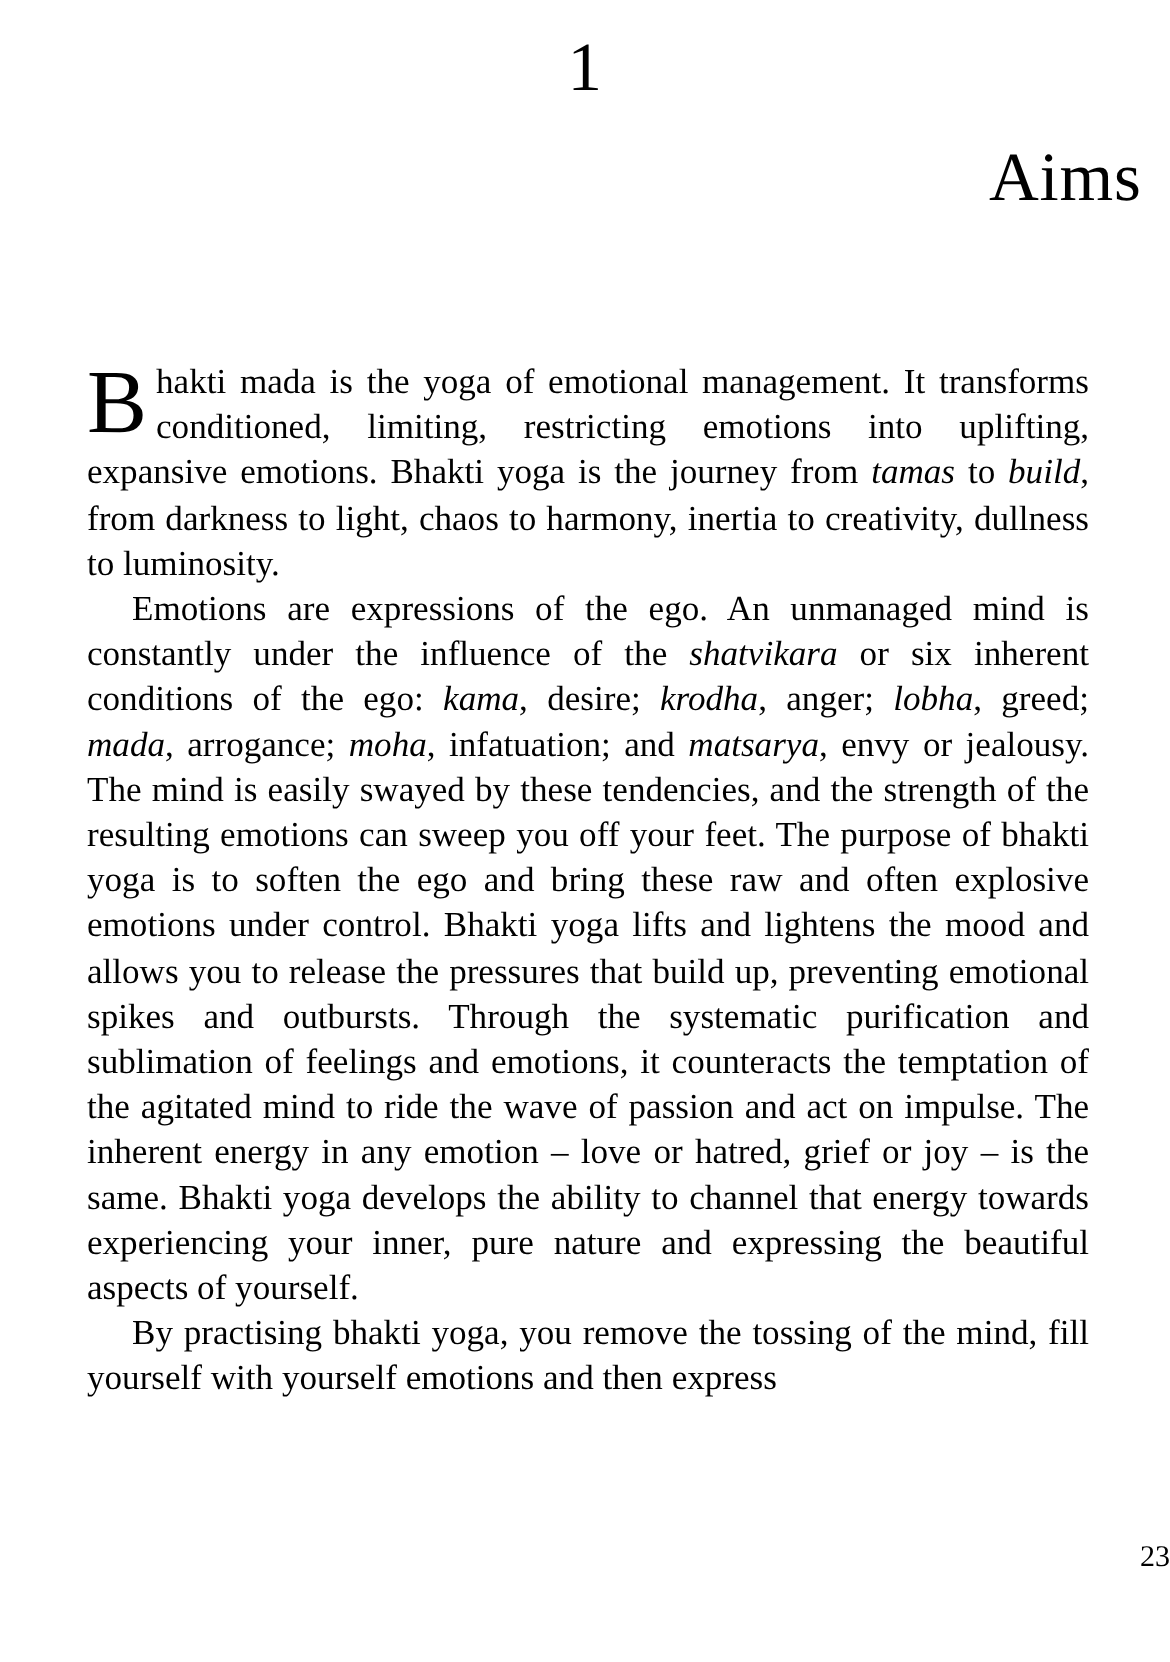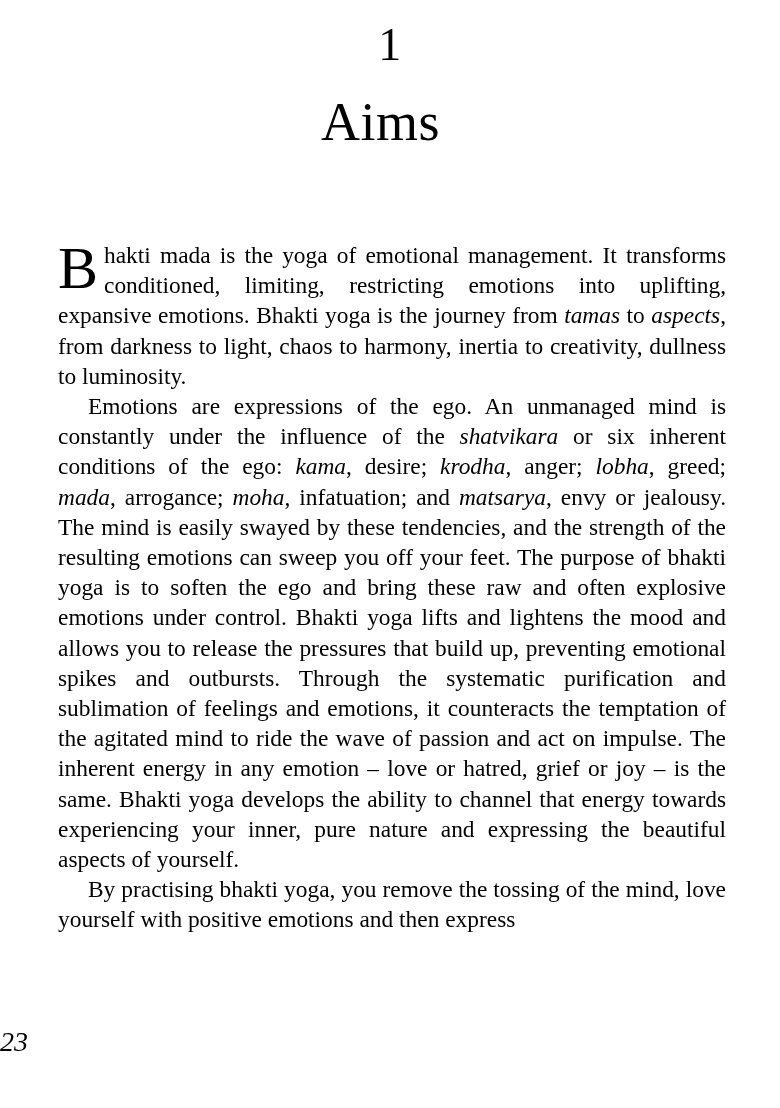--- a/index.html
+++ b/index.html
@@ -34,22 +34,22 @@
     line-height: 1;
     font-weight: 400;
     letter-spacing: 0.5px;
   }
 
   .chapter-title {
     position: absolute;
     top: 95px;
     left: 0;
     width: 761px;
-    text-align: center;
-    font-size: 54px;
+    text-align: right;
+    font-size: 46px;
     line-height: 1;
     font-weight: 400;
     letter-spacing: 0.5px;
   }
 
   
   .body-block {
     position: absolute;
     top: 240px;
     left: 58px;
@@ -84,36 +84,35 @@
     font-weight: 400;
     font-family: "Liberation Serif", "DejaVu Serif", serif;
   }
 
   
   .folio {
     position: absolute;
     top: 1028px;
     left: 0;
     width: 780px;
-    text-align: left;
-    font-size: 28px;
+    text-align: right;
+    font-size: 20px;
     line-height: 1;
-    font-style: italic;
   }
 </style>
 </head>
 <body>
 
 <div class="page">
 
   <div class="chapter-number">1</div>
 
   <div class="chapter-title">Aims</div>
 
   <div class="body-block" id="body-block">
-      <p class="para first"><span class="dropcap">B</span><span>hakti mada is the yoga of emotional management. It transforms conditioned, limiting, restricting emotions into uplifting, expansive emotions. Bhakti yoga is the journey from </span><i>tamas</i><span> to </span><i>aspects</i><span>, from darkness to light, chaos to harmony, inertia to creativity, dullness to luminosity.</span></p>
+      <p class="para first"><span class="dropcap">B</span><span>hakti mada is the yoga of emotional management. It transforms conditioned, limiting, restricting emotions into uplifting, expansive emotions. Bhakti yoga is the journey from </span><i>tamas</i><span> to </span><i>build</i><span>, from darkness to light, chaos to harmony, inertia to creativity, dullness to luminosity.</span></p>
       <p class="para"><span>Emotions are expressions of the ego. An unmanaged mind is constantly under the influence of the </span><i>shatvikara</i><span> or six inherent conditions of the ego: </span><i>kama</i><span>, desire; </span><i>krodha</i><span>, anger; </span><i>lobha</i><span>, greed; </span><i>mada</i><span>, arrogance; </span><i>moha</i><span>, infatuation; and </span><i>matsarya</i><span>, envy or jealousy. The mind is easily swayed by these tendencies, and the strength of the resulting emotions can sweep you off your feet. The purpose of bhakti yoga is to soften the ego and bring these raw and often explosive emotions under control. Bhakti yoga lifts and lightens the mood and allows you to release the pressures that build up, preventing emotional spikes and outbursts. Through the systematic purification and sublimation of feelings and emotions, it counteracts the temptation of the agitated mind to ride the wave of passion and act on impulse. The inherent energy in any emotion – love or hatred, grief or joy – is the same. Bhakti yoga develops the ability to channel that energy towards experiencing your inner, pure nature and expressing the beautiful aspects of yourself.</span></p>
-      <p class="para"><span>By practising bhakti yoga, you remove the tossing of the mind, love yourself with positive emotions and then express</span></p>
+      <p class="para"><span>By practising bhakti yoga, you remove the tossing of the mind, fill yourself with yourself emotions and then express</span></p>
     </div>
 
   <div class="folio">23</div>
 
 </div>
 
 </body></html>

